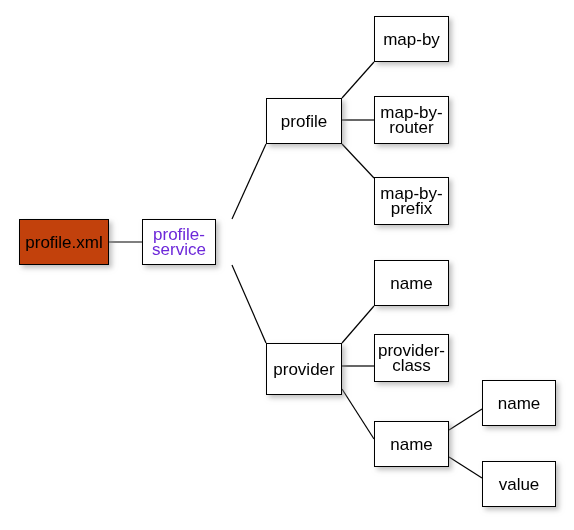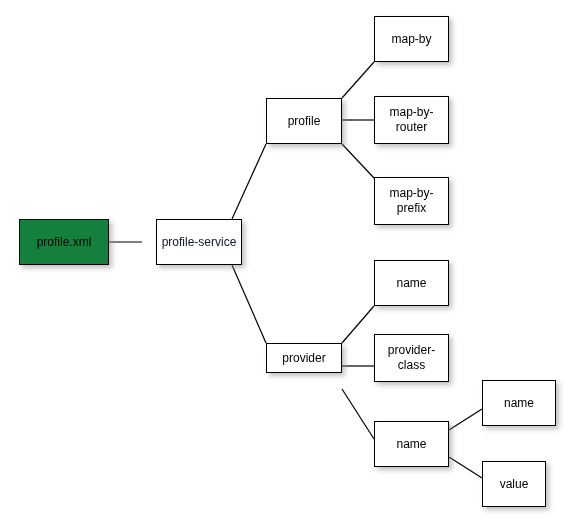--- a/index.html
+++ b/index.html
@@ -27,21 +27,21 @@
   .node {
     position: absolute;
     box-sizing: border-box;
     background: #ffffff;
     border: 1.5px solid #000000;
     box-shadow: 3px 3px 5px rgba(140,140,140,0.55);
     display: flex;
     align-items: center;
     justify-content: center;
     text-align: center;
-    font-size: 12px;
+    font-size: 17px;
     line-height: 15px;
     color: #000000;
     white-space: pre-line;
     z-index: 2;
   }
 </style>
 </head>
 <body>
 
 <div id="diagram-canvas" style="width: 574px; height: 530px; background: rgb(255, 255, 255);">
@@ -51,28 +51,28 @@
       <line x1="232" y1="265" x2="266" y2="343" stroke="#000000" stroke-width="1.2"></line>
       <line x1="342" y1="98" x2="374" y2="62" stroke="#000000" stroke-width="1.2"></line>
       <line x1="342" y1="120" x2="374" y2="120" stroke="#000000" stroke-width="1.2"></line>
       <line x1="342" y1="144" x2="374" y2="178" stroke="#000000" stroke-width="1.2"></line>
       <line x1="342" y1="343" x2="374" y2="306" stroke="#000000" stroke-width="1.2"></line>
       <line x1="342" y1="366" x2="374" y2="366" stroke="#000000" stroke-width="1.2"></line>
       <line x1="342" y1="389" x2="374" y2="439" stroke="#000000" stroke-width="1.2"></line>
       <line x1="449" y1="430" x2="482" y2="409" stroke="#000000" stroke-width="1.2"></line>
       <line x1="449" y1="457" x2="482" y2="478" stroke="#000000" stroke-width="1.2"></line>
     </svg>
-<div class="node" style="left: 19px; top: 219px; width: 90px; height: 46px; background: #15803d; border-color: rgb(0, 0, 0); color: rgb(0, 0, 0);">profile.xml</div>
-    <div class="node" style="left: 142px; top: 219px; width: 86px; height: 46px; background: rgb(255, 255, 255); border-color: rgb(0, 0, 0); color: #0f172a; margin-left: 14px;">profile-service</div>
+<div class="node" style="left: 19px; top: 219px; width: 90px; height: 46px; background: #c2410c; border-color: rgb(0, 0, 0); color: rgb(0, 0, 0);">profile.xml</div>
+    <div class="node" style="left: 142px; top: 219px; width: 74px; height: 46px; background: rgb(255, 255, 255); border-color: rgb(0, 0, 0); color: #6d28d9;">profile-service</div>
     <div class="node" style="left: 266px; top: 98px; width: 76px; height: 46px; background: rgb(255, 255, 255); border-color: rgb(0, 0, 0); color: rgb(0, 0, 0);">profile</div>
     <div class="node" style="left: 374px; top: 16px; width: 75px; height: 46px; background: rgb(255, 255, 255); border-color: rgb(0, 0, 0); color: rgb(0, 0, 0);">map-by</div>
     <div class="node" style="left: 374px; top: 96px; width: 75px; height: 48px; background: rgb(255, 255, 255); border-color: rgb(0, 0, 0); color: rgb(0, 0, 0);">map-by-
 router</div>
     <div class="node" style="left: 374px; top: 177px; width: 75px; height: 48px; background: rgb(255, 255, 255); border-color: rgb(0, 0, 0); color: rgb(0, 0, 0);">map-by-
 prefix</div>
-    <div class="node" style="left: 266px; top: 343px; width: 76px; height: 30px; background: rgb(255, 255, 255); border-color: rgb(0, 0, 0); color: rgb(0, 0, 0);">provider</div>
+    <div class="node" style="left: 266px; top: 343px; width: 76px; height: 52px; background: rgb(255, 255, 255); border-color: rgb(0, 0, 0); color: rgb(0, 0, 0);">provider</div>
     <div class="node" style="left: 374px; top: 260px; width: 75px; height: 46px; background: rgb(255, 255, 255); border-color: rgb(0, 0, 0); color: rgb(0, 0, 0);">name</div>
     <div class="node" style="left: 374px; top: 334px; width: 75px; height: 48px; background: rgb(255, 255, 255); border-color: rgb(0, 0, 0); color: rgb(0, 0, 0);">provider-
 class</div>
     <div class="node" style="left: 374px; top: 421px; width: 75px; height: 46px; background: rgb(255, 255, 255); border-color: rgb(0, 0, 0); color: rgb(0, 0, 0);">name</div>
     <div class="node" style="left: 482px; top: 380px; width: 74px; height: 46px; background: rgb(255, 255, 255); border-color: rgb(0, 0, 0); color: rgb(0, 0, 0);">name</div>
-    <div class="node" style="left: 482px; top: 461px; width: 64px; height: 46px; background: rgb(255, 255, 255); border-color: rgb(0, 0, 0); color: rgb(0, 0, 0);">value</div>
+    <div class="node" style="left: 482px; top: 461px; width: 74px; height: 46px; background: rgb(255, 255, 255); border-color: rgb(0, 0, 0); color: rgb(0, 0, 0);">value</div>
   </div>
 
 </body></html>

